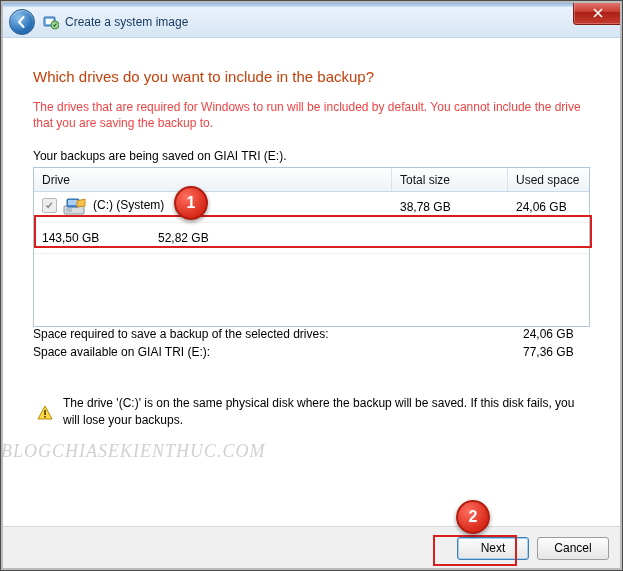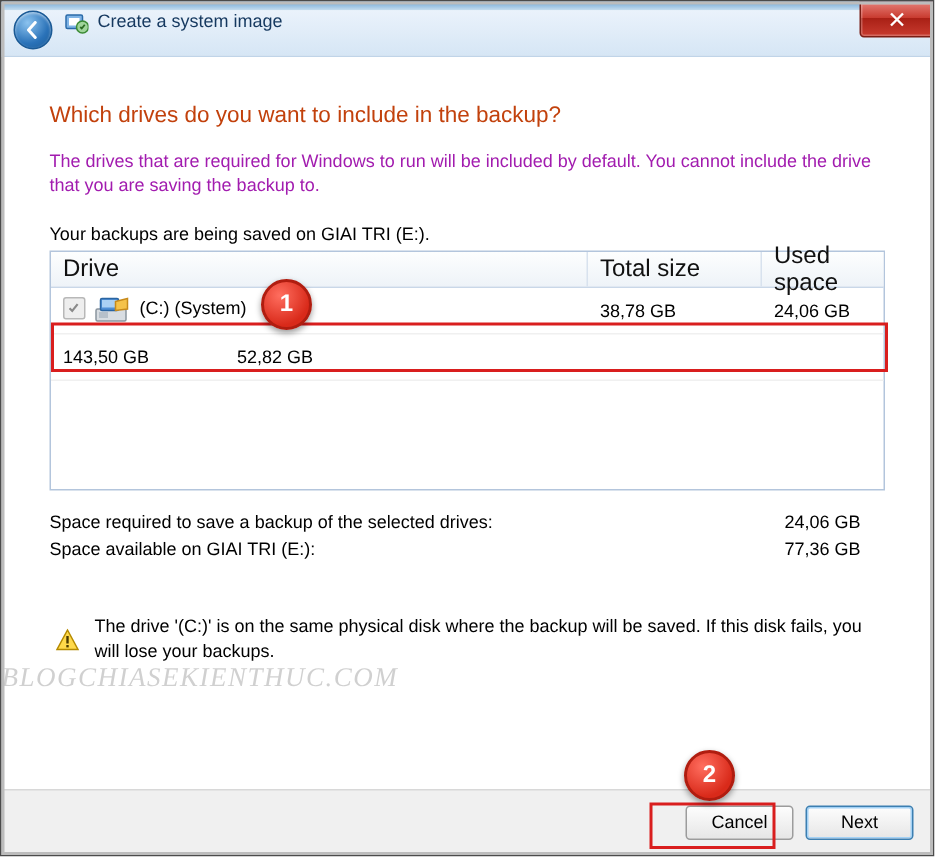--- a/index.html
+++ b/index.html
@@ -1,45 +1,45 @@
 <!DOCTYPE html>
 <html><head>
 <meta charset="utf-8">
 <style>
   html,body{margin:0;padding:0;font-family:"Segoe UI",Tahoma,sans-serif;font-size:12px;color:#000;background:#fff}
   .window{width:623px;height:571px;border:1px solid #4b4b4b;box-sizing:border-box;position:relative;background:#fff;overflow:hidden}
   
   .top-edge{height:6px;background:linear-gradient(#6fa7d6,#c9dff0)}
-  .chrome{height:30px;background:linear-gradient(#eaf2fb,#d6e6f5);border-bottom:1px solid #c0d4e8;display:flex;align-items:flex-start;padding:0 8px;position:relative}
+  .chrome{height:30px;background:linear-gradient(#eaf2fb,#d6e6f5);border-bottom:1px solid #c0d4e8;display:flex;align-items:center;padding:0 8px;position:relative}
   .close-btn{position:absolute;right:-1px;top:-6px;width:48px;height:22px;background:linear-gradient(#e47a72,#c83b2f 45%,#a92015 46%,#c83b2f);border:1px solid #7a1d14;border-radius:0 0 3px 3px;display:flex;align-items:center;justify-content:center;color:#fff;box-shadow:inset 0 0 0 1px rgba(255,255,255,.25)}
   .close-btn svg{width:10px;height:10px}
   .back-btn{width:24px;height:24px;border-radius:50%;background:radial-gradient(circle at 35% 30%,#8cc3ef,#2a72b8 60%,#1b5a95);border:1px solid #1b5a95;display:flex;align-items:center;justify-content:center;color:#fff;margin-right:8px;box-shadow:inset 0 1px 2px rgba(255,255,255,.6)}
   .back-btn svg{width:12px;height:12px}
   .app-icon{width:16px;height:16px;margin-right:6px}
   .chrome-title{color:#15385f;font-size:12px}
   
   .content{padding:18px 32px 0 32px}
   h1{font-size:15px;font-weight:400;color:#c2410c;margin:12px 0 14px 0}
-  .desc{color:#a21caf;line-height:1.35;margin-bottom:18px}
+  .desc{color:#ef4444;line-height:1.35;margin-bottom:18px}
   .saveline{margin-bottom:4px}
   .table{border:1px solid #b3c5dc;background:#fff}
-  .thead{display:flex;background:linear-gradient(#fdfefe,#eef3f8);border-bottom:1px solid #c9d7e8;height:23px;align-items:center;font-size:16px;color:#111}
+  .thead{display:flex;background:linear-gradient(#fdfefe,#eef3f8);border-bottom:1px solid #c9d7e8;height:23px;align-items:center;font-size:12px;color:#111}
   .thead>div{padding:0 8px;border-right:1px solid #d8e2ee;height:100%;display:flex;align-items:center;box-sizing:border-box}
   .col-drive{width:358px}
   .col-total{width:116px}
   .col-used{flex:1;border-right:none!important}
   .row{display:flex;height:30px;align-items:center;border-bottom:1px solid #f0f0f0}
   .row>div{padding:0 8px;box-sizing:border-box}
   .row .col-drive{display:flex;align-items:flex-start;gap:6px}
   .cbx{width:13px;height:13px;border:1px solid #8a9aad;background:#f7f7f7;display:inline-flex;align-items:center;justify-content:center;border-radius:2px}
   .cbx.checked svg{width:9px;height:9px}
   .cbx.disabled{background:#eee;border-color:#b8b8b8}
   .drive-ico{width:24px;height:18px}
   .tbody-space{height:72px}
-  .summary{margin-top:14px}
+  .summary{margin-top:0}
   .sum-row{display:flex;margin-bottom:4px}
   .sum-label{width:490px}
   .sum-val{flex:1}
   
   .warn{display:flex;gap:10px;margin:36px 0 0 0;padding:0 4px 12px 4px;align-items:center;line-height:1.35}
   .warn-ico{flex:0 0 16px;margin-top:2px}
   
   .footer{position:absolute;left:1px;right:1px;bottom:1px;height:42px;background:#f0f0f0;border-top:1px solid #d8d8d8;display:flex;align-items:center;justify-content:flex-end;padding:0 12px;gap:8px}
   .btn{min-width:72px;height:23px;border:1px solid #9c9c9c;background:linear-gradient(#fdfdfd,#e6e6e6);border-radius:3px;font-family:inherit;font-size:12px;cursor:pointer}
   .btn.primary{border-color:#3c7fb1;box-shadow:0 0 0 1px #a3d1f5 inset}
@@ -133,22 +133,22 @@
         <rect x="7.2" y="5" width="1.6" height="5" fill="#4a3a00"></rect>
         <rect x="7.2" y="11" width="1.6" height="1.6" fill="#4a3a00"></rect>
       </svg>
       <div>The drive '(C:)' is on the same physical disk where the backup will be saved. If this disk fails, you will lose your backups.</div>
     </div>
   </div>
 
   <div class="watermark">BLOGCHIASEKIENTHUC.COM</div>
 
   <div class="footer">
+    <button class="btn primary">Next</button>
     <button class="btn">Cancel</button>
-    <button class="btn primary">Next</button>
   </div>
 
   <div class="hl-row" style="left:33px;top:214px;width:554px;height:29px"></div>
   <div class="callout" style="left:173px;top:185px">1</div>
   <div class="hl-btn" style="left:432px;top:534px;width:80px;height:27px"></div>
   <div class="callout" style="left:455px;top:499px">2</div>
 
   <div class="outer-border"></div>
 </div>
 

